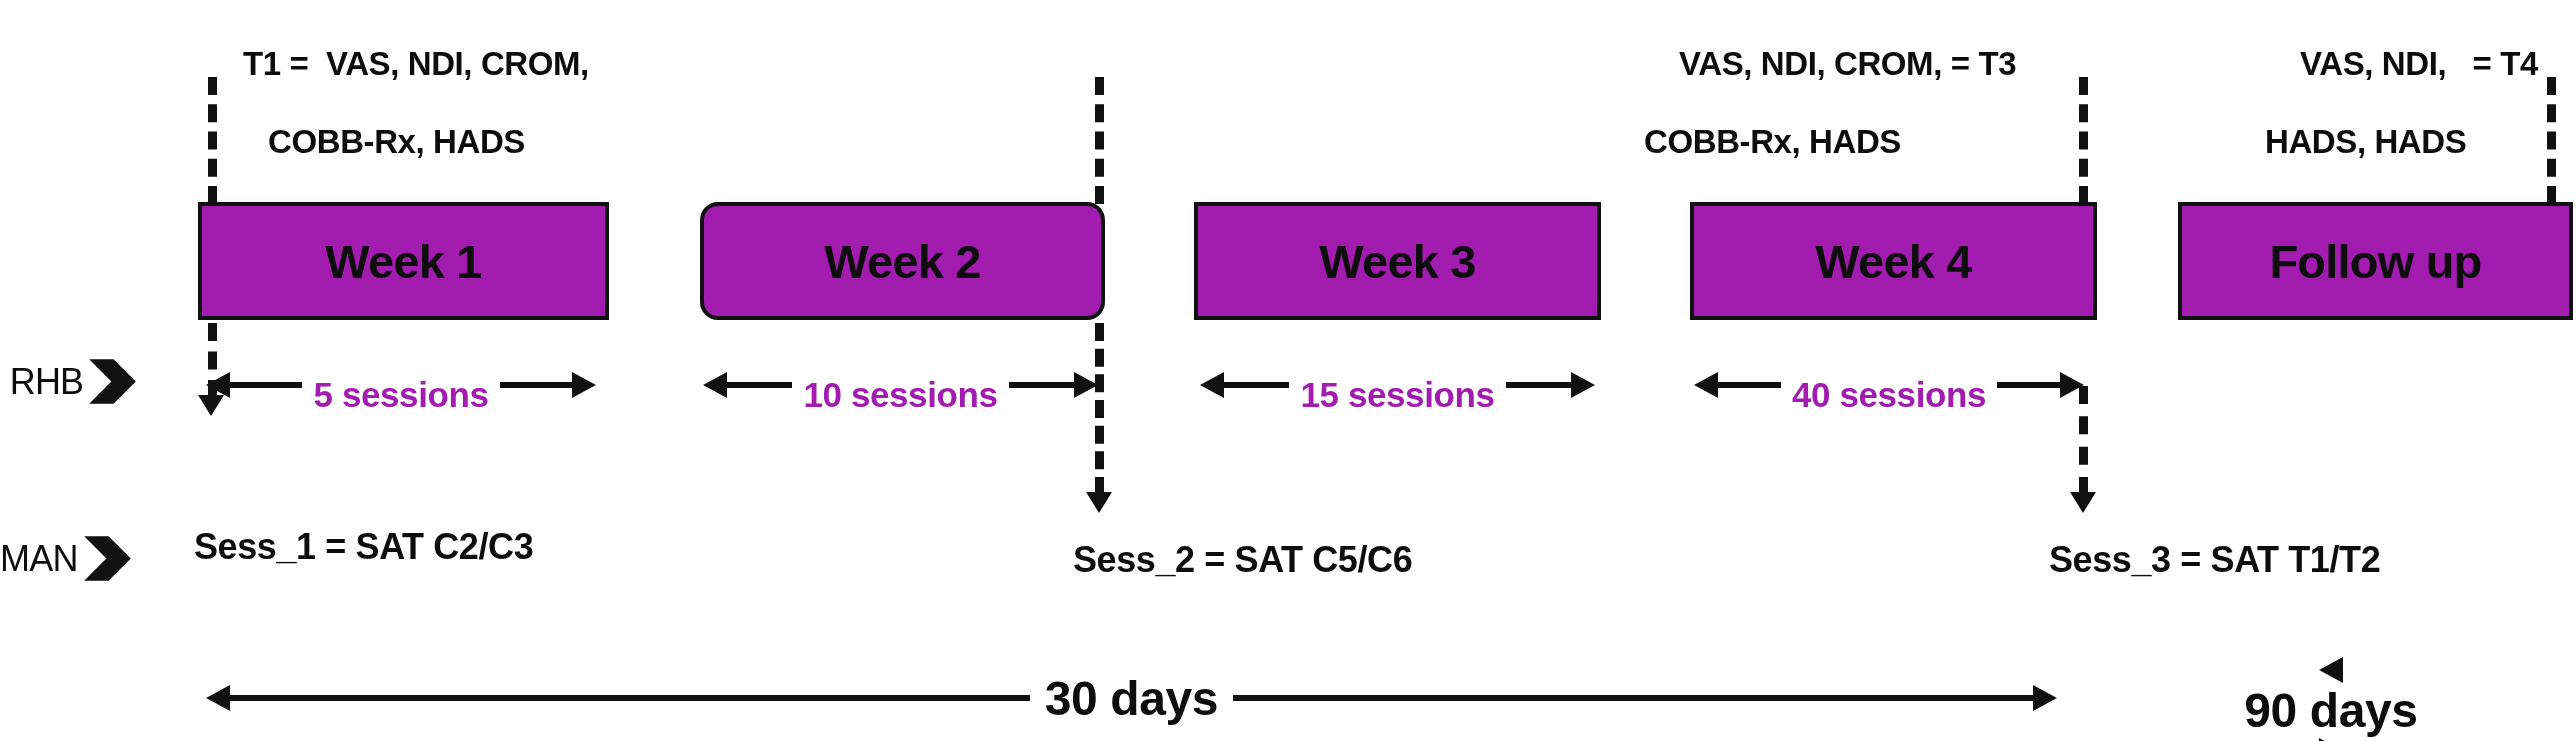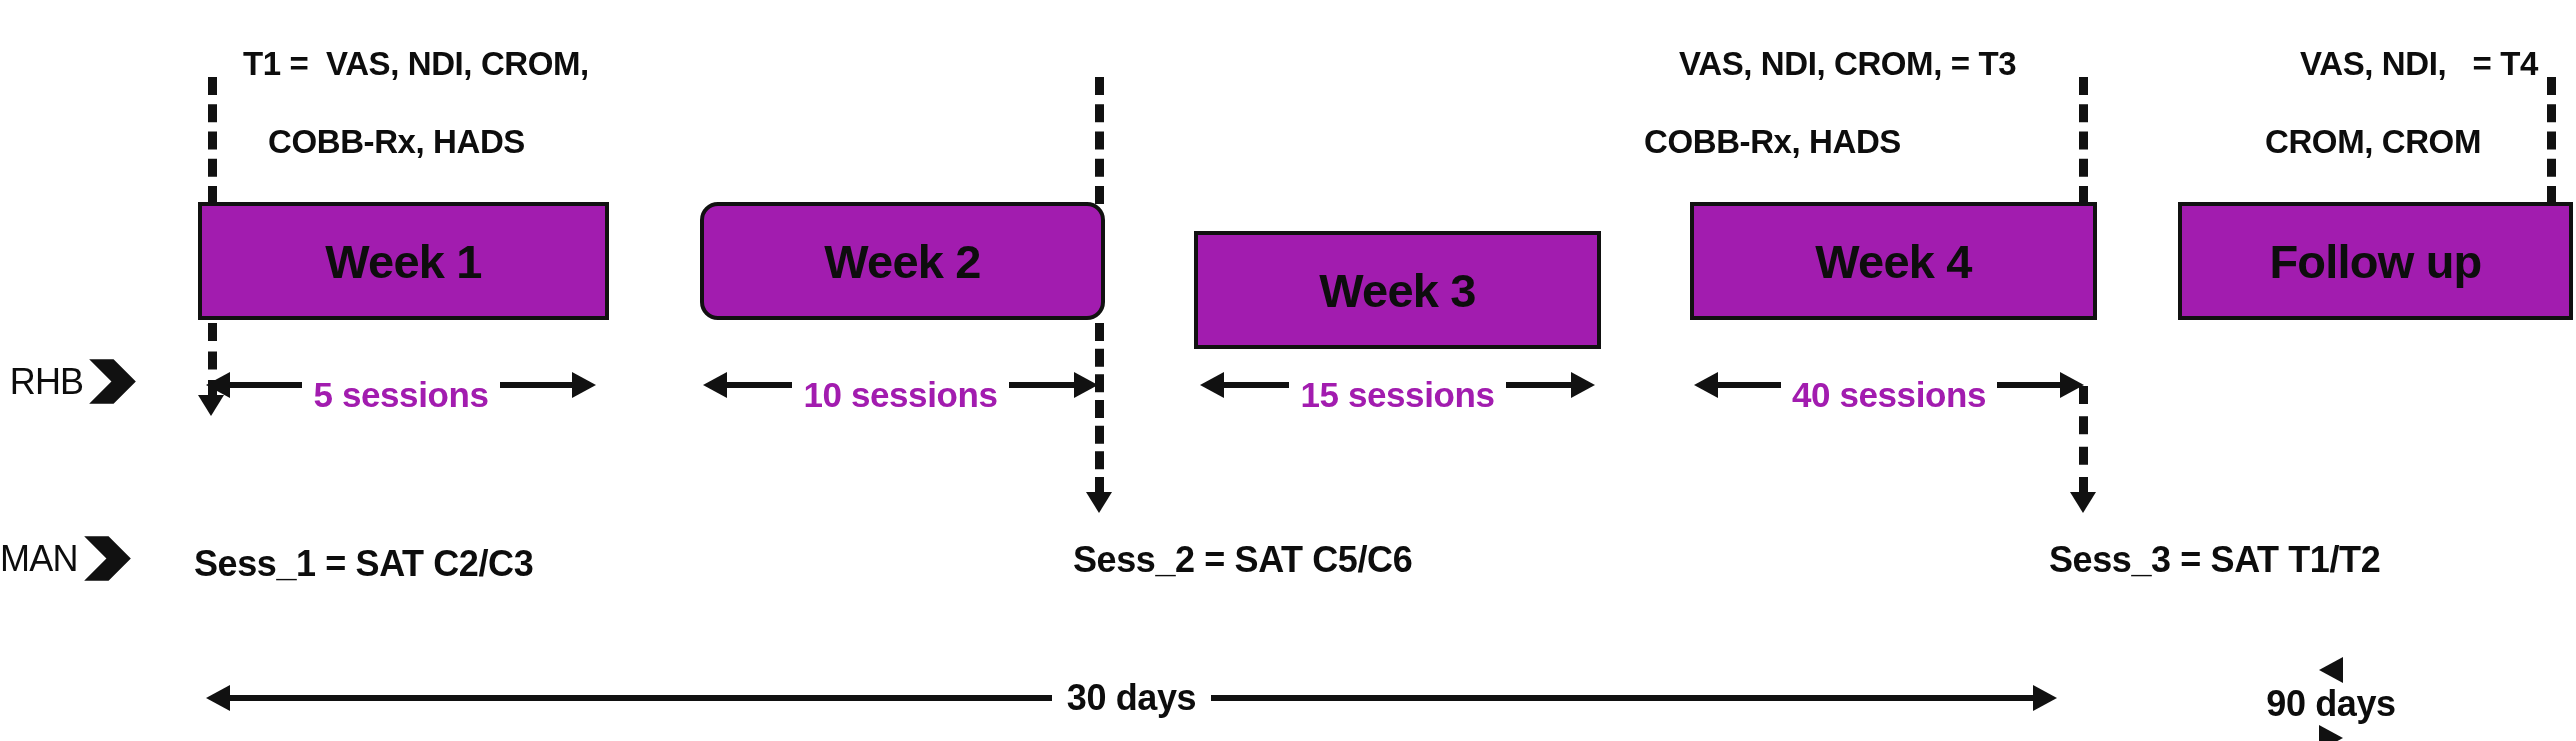--- a/index.html
+++ b/index.html
@@ -41,56 +41,56 @@
        border-right:24px solid #111;flex:0 0 auto;}
   .ahR{width:0;height:0;border-top:13.7px solid transparent;border-bottom:13.7px solid transparent;
        border-left:24px solid #111;flex:0 0 auto;}
 
   
   .sesslabel{font-size:36px;font-weight:bold;letter-spacing:-0.4px;}
 
   
   .durrow{position:absolute;display:flex;align-items:center;height:32px;}
   .durrow .dline{flex:1 1 auto;height:6.5px;background:#111;}
-  .durrow .dlabel{font-size:36px;font-weight:bold;color:#0d0d0d;white-space:nowrap;
+  .durrow .dlabel{font-size:48px;font-weight:bold;color:#0d0d0d;white-space:nowrap;
                   padding:0 14.5px;letter-spacing:-0.4px;font-family:"Liberation Sans",sans-serif;}
 </style>
 </head>
 <body>
 
 <div id="stage">
 
   <div class="txt assess" style="left:208px;top:6.5px;">
     <span>T1 =  VAS, NDI, CROM,</span>
     <span class="l2" style="padding-left:60px;">COBB-Rx, HADS</span>
   </div>
 
 
   <div class="txt assess" style="left:1644px;top:6.5px;">
     <span>VAS, NDI, CROM, = T3</span>
     <span class="l2">COBB-Rx, HADS</span>
   </div>
 
   <div class="txt assess" style="left:2265px;top:6.5px;">
     <span>VAS, NDI,   = T4</span>
-    <span class="l2">CROM, CROM</span>
+    <span class="l2">HADS, HADS</span>
   </div>
 
   <div class="dash" style="left:208px;top:77px;height:127px;"></div>
   <div class="dash" style="left:1095px;top:77px;height:127px;"></div>
   <div class="dash" style="left:2079px;top:77px;height:127px;"></div>
   <div class="dash" style="left:2547px;top:77px;height:127px;"></div>
 
   <div class="wkbox" style="left:198px;width:411px;">
     <span>Week 1</span>
   </div>
   <div class="wkbox" style="left:700px;width:405px;border-radius:18px;">
     <span>Week 2</span>
   </div>
-  <div class="wkbox" style="left:1194px;width:407px;margin-top:29px;">
+  <div class="wkbox" style="left:1194px;width:407px;">
     <span>Week 3</span>
   </div>
   <div class="wkbox" style="left:1690px;width:407px;">
     <span>Week 4</span>
   </div>
   <div class="wkbox" style="left:2178px;width:395px;">
     <span>Follow up</span>
   </div>
 
   <div class="grouptag" style="left:9.7px;top:355px;">
@@ -141,21 +141,21 @@
 
   <div class="dash" style="left:208px;top:323px;height:75px;"></div>
   <div class="arrowdown" style="left:198px;top:395px;"></div>
 
   <div class="dash" style="left:1095px;top:323px;height:172px;"></div>
   <div class="arrowdown" style="left:1086px;top:492px;"></div>
 
   <div class="dash" style="left:2079px;top:386px;height:109px;"></div>
   <div class="arrowdown" style="left:2070px;top:492px;"></div>
 
-  <div class="txt sesslabel" style="left:194px;top:543px;">Sess_1 = SAT C2/C3</div>
+  <div class="txt sesslabel" style="left:194px;top:526px;">Sess_1 = SAT C2/C3</div>
   <div class="txt sesslabel" style="left:1073px;top:539px;">Sess_2 = SAT C5/C6</div>
   <div class="txt sesslabel" style="left:2049px;top:539px;">Sess_3 = SAT T1/T2</div>
 
   <div class="durrow" style="left:206px;top:682px;width:1851px;">
     <span class="ahL"></span>
     <span class="dline"></span>
     <span class="dlabel">30 days</span>
     <span class="dline"></span>
     <span class="ahR"></span>
   </div>

